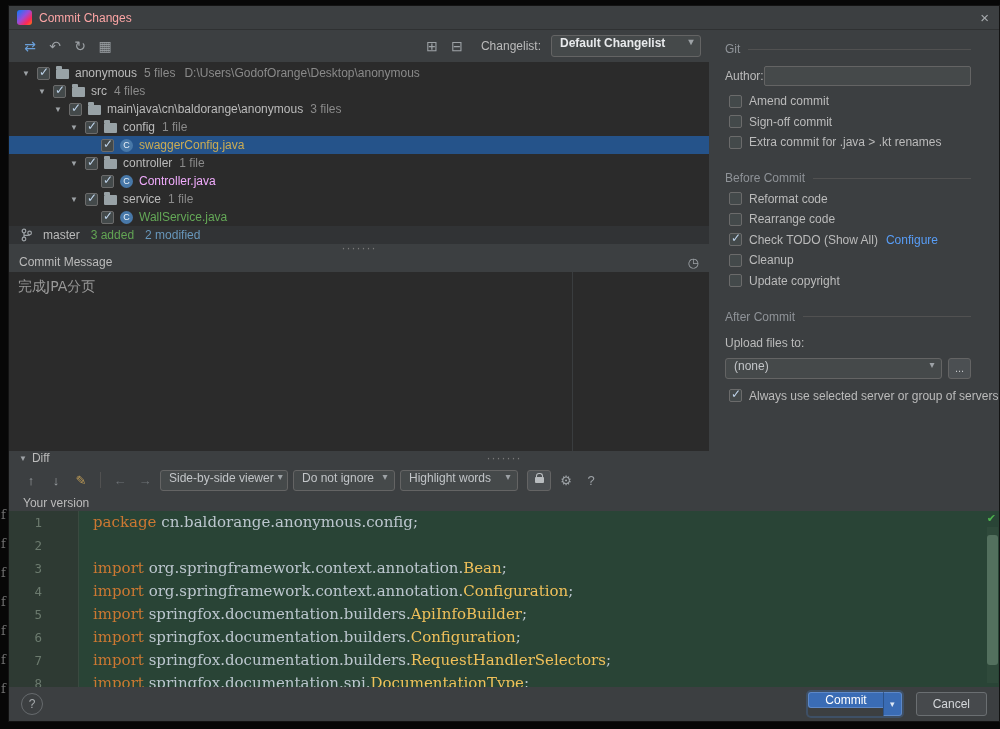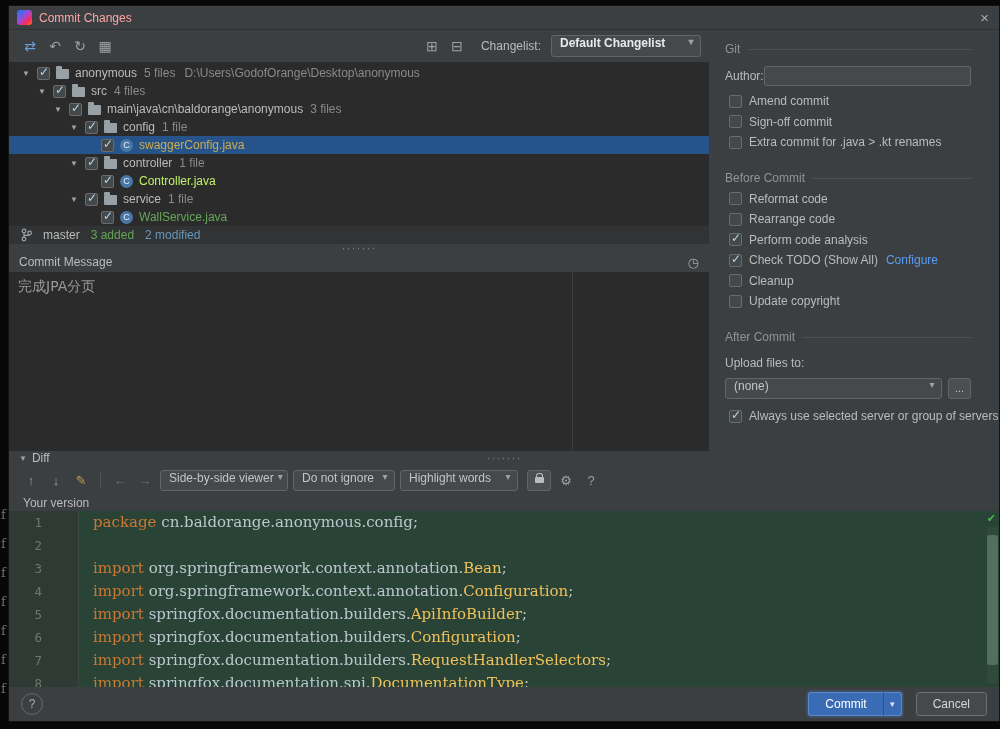--- a/index.html
+++ b/index.html
@@ -104,21 +104,21 @@
   .ed-scroll { position:absolute; right:1px; top:16px; bottom:4px; width:11px; background:#2f4a3b; }
   .ed-thumb { position:absolute; left:0; top:8px; width:11px; height:130px; background:#53705e; border-radius:3px; }
   .ed-check { position:absolute; right:3px; top:1px; color:#4db24d; font-size:11px; }
 
   
   .bottom-bar { flex:1; display:flex; align-items:center; padding:0 12px; }
   .help-btn { width:22px; height:22px; border-radius:50%; border:1px solid #666a6d; color:#a7abae;
     display:flex; align-items:center; justify-content:center; }
   .bb-spacer { flex:1; }
   .commit-split { display:flex; margin-right:14px; box-shadow:0 0 0 2px rgba(70,120,190,0.30); border-radius:3px; }
-  .commit-main { height:24px; padding:0 16px; background:#3a6cb5; border:1px solid #5d88c8; border-right:none;
+  .commit-main { height:16px; padding:0 16px; background:#3a6cb5; border:1px solid #5d88c8; border-right:none;
     border-radius:3px 0 0 3px; color:#ffffff; font-family:inherit; font-size:12px; }
   .commit-arrow { width:19px; height:24px; background:#3a6cb5; border:1px solid #5d88c8; border-left:1px solid #2c5288;
     border-radius:0 3px 3px 0; color:#dfe8f4; font-size:9px; padding:0; }
   .btn-cancel { height:24px; padding:0 16px; background:#46494c; border:1px solid #6b6f72; border-radius:3px;
     color:#d4d7da; font-family:inherit; font-size:12px; }
 
   
   .section-hdr { display:flex; align-items:center; gap:8px; color:#8f9398; margin:8px 0 4px; }
   .section-hdr .rule { flex:1; height:1px; background:#515151; }
   .mt-lg { margin-top:22px; }
@@ -214,21 +214,21 @@
             <span class="expander">▼</span>
             <span class="cb checked"></span>
             <span class="icon-folder"></span>
             <span class="t-label">controller</span>
             <span class="t-count">1 file</span>
           </div>
           <div class="tree-row" style="padding-left: 74px;">
             <span class="expander"></span>
             <span class="cb checked"></span>
             <span class="icon-java">C</span>
-            <span class="t-label" style="color: #bef264;">Controller.java</span>
+            <span class="t-label" style="color: #f0abfc;">Controller.java</span>
           </div>
           <div class="tree-row" style="padding-left: 58px;">
             <span class="expander">▼</span>
             <span class="cb checked"></span>
             <span class="icon-folder"></span>
             <span class="t-label">service</span>
             <span class="t-count">1 file</span>
           </div>
           <div class="tree-row" style="padding-left: 74px;">
             <span class="expander"></span>
@@ -295,24 +295,20 @@
           <div class="cb-row">
             <span class="cb"></span>
             <span>Reformat code</span>
           </div>
           <div class="cb-row">
             <span class="cb"></span>
             <span>Rearrange code</span>
           </div>
           <div class="cb-row">
             <span class="cb checked"></span>
-            <span>Perform code analysis</span>
-          </div>
-          <div class="cb-row">
-            <span class="cb checked"></span>
             <span>Check TODO (Show All)</span>
             <span class="link">Configure</span>
           </div>
           <div class="cb-row">
             <span class="cb"></span>
             <span>Cleanup</span>
           </div>
           <div class="cb-row">
             <span class="cb"></span>
             <span>Update copyright</span>

